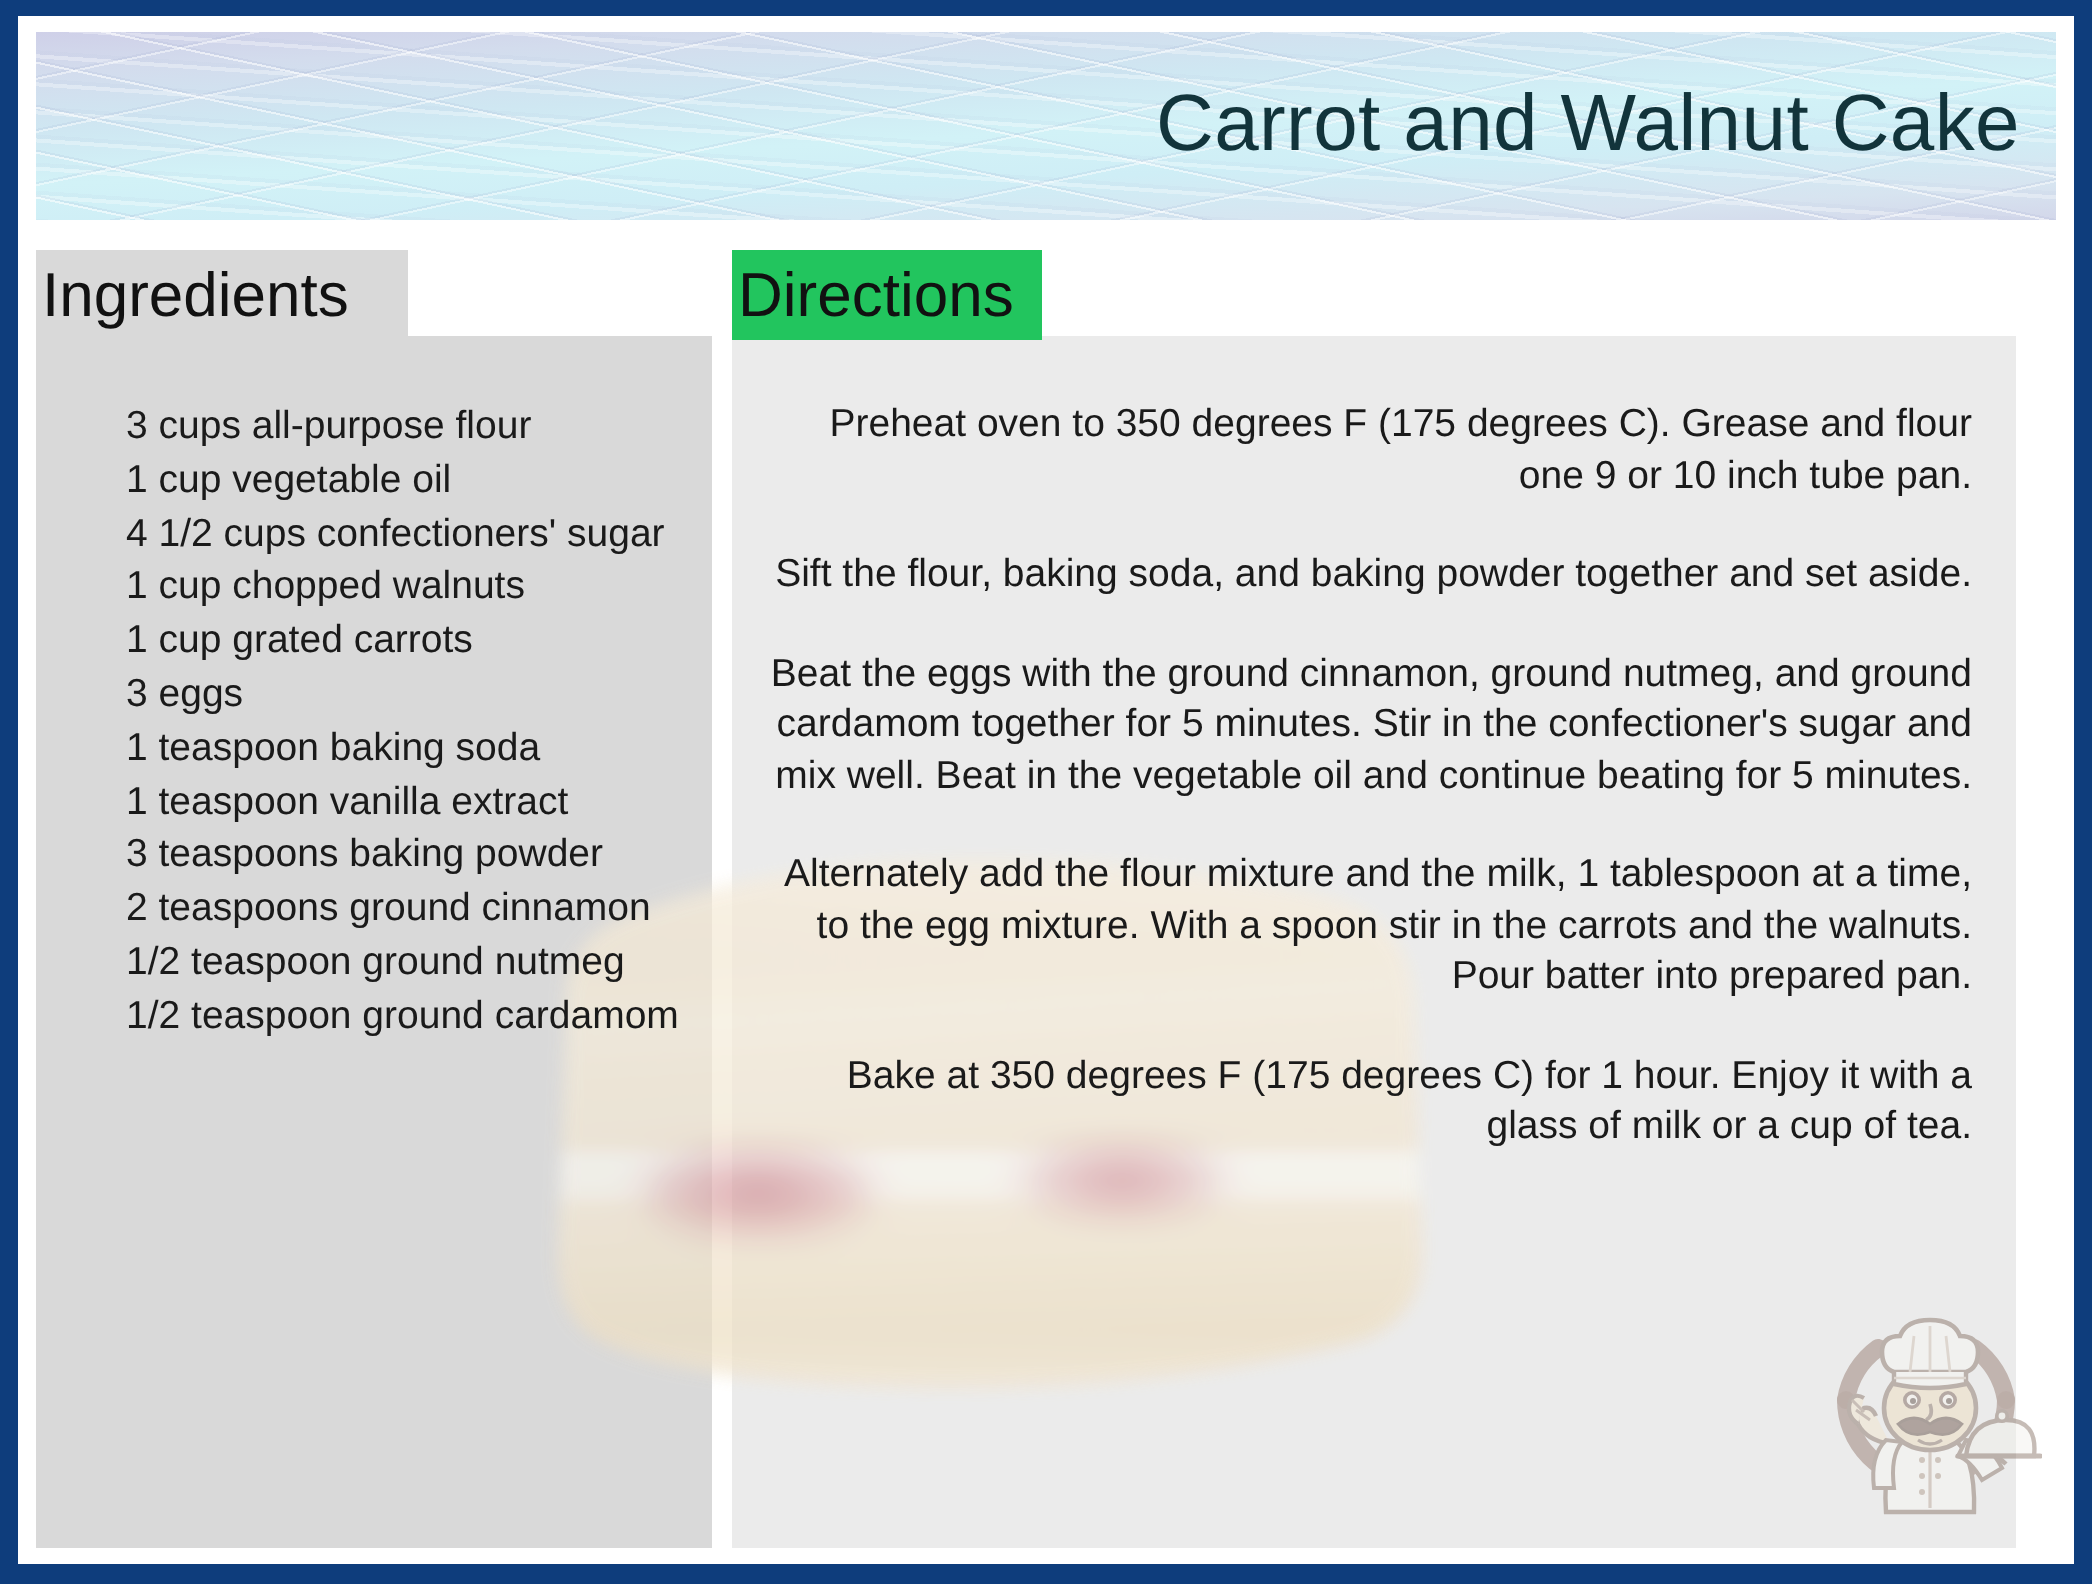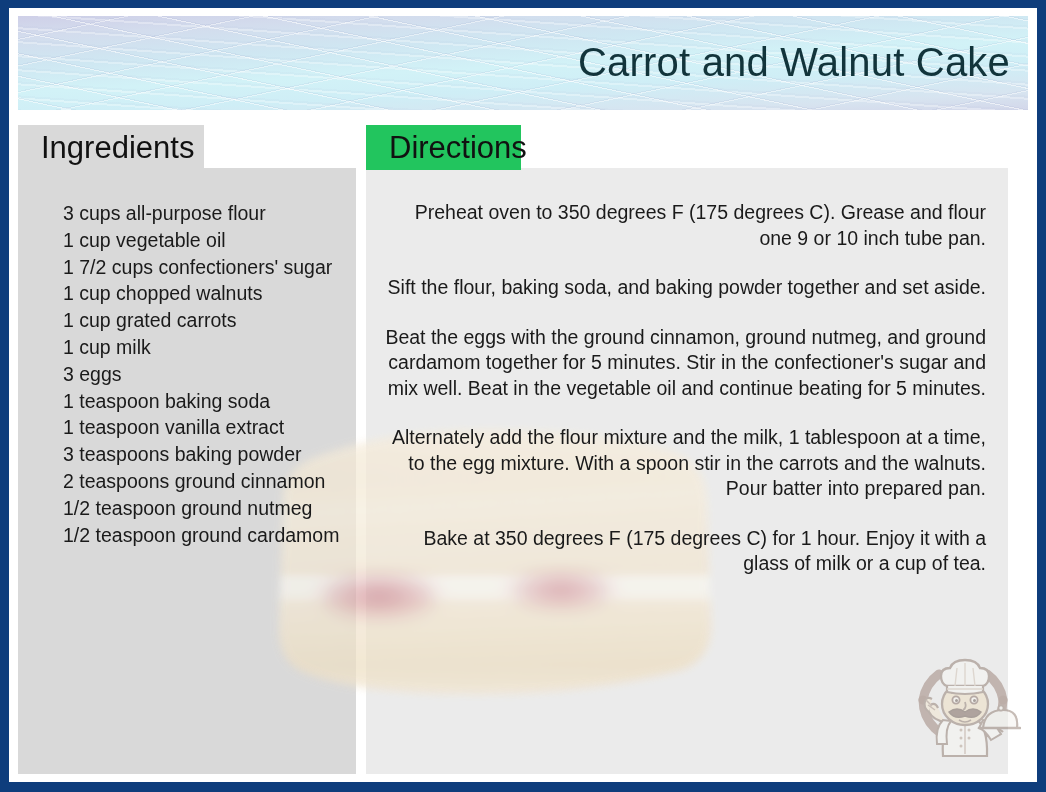--- a/index.html
+++ b/index.html
@@ -124,21 +124,21 @@
     background: #ebebeb;
     z-index: 2;
   }
 
   .panel-tab {
     position: absolute;
     top: 117px;
     height: 45px;
     display: flex;
     align-items: center;
-    padding-left: 23px;
+    padding-left: 3px;
     font-size: 31px;
     color: #111111;
     z-index: 4;
   }
 
   #ingredients-tab {
     left: 9px;
     width: 186px;
     background: #d9d9d9;
   }
@@ -281,24 +281,23 @@
       <span>Ingredients</span>
     </div>
 
     <div id="directions-tab" class="panel-tab">
       <span>Directions</span>
     </div>
 
     <ul id="ingredients-list">
         <li>3 cups all-purpose flour</li>
         <li>1 cup vegetable oil</li>
-        <li>1 7/2 cups confectioners' sugar</li>
+        <li>4 1/2 cups confectioners' sugar</li>
         <li>1 cup chopped walnuts</li>
         <li>1 cup grated carrots</li>
-        <li>1 cup milk</li>
         <li>3 eggs</li>
         <li>1 teaspoon baking soda</li>
         <li>1 teaspoon vanilla extract</li>
         <li>3 teaspoons baking powder</li>
         <li>2 teaspoons ground cinnamon</li>
         <li>1/2 teaspoon ground nutmeg</li>
         <li>1/2 teaspoon ground cardamom</li>
       </ul>
 
     <div id="directions-body">

